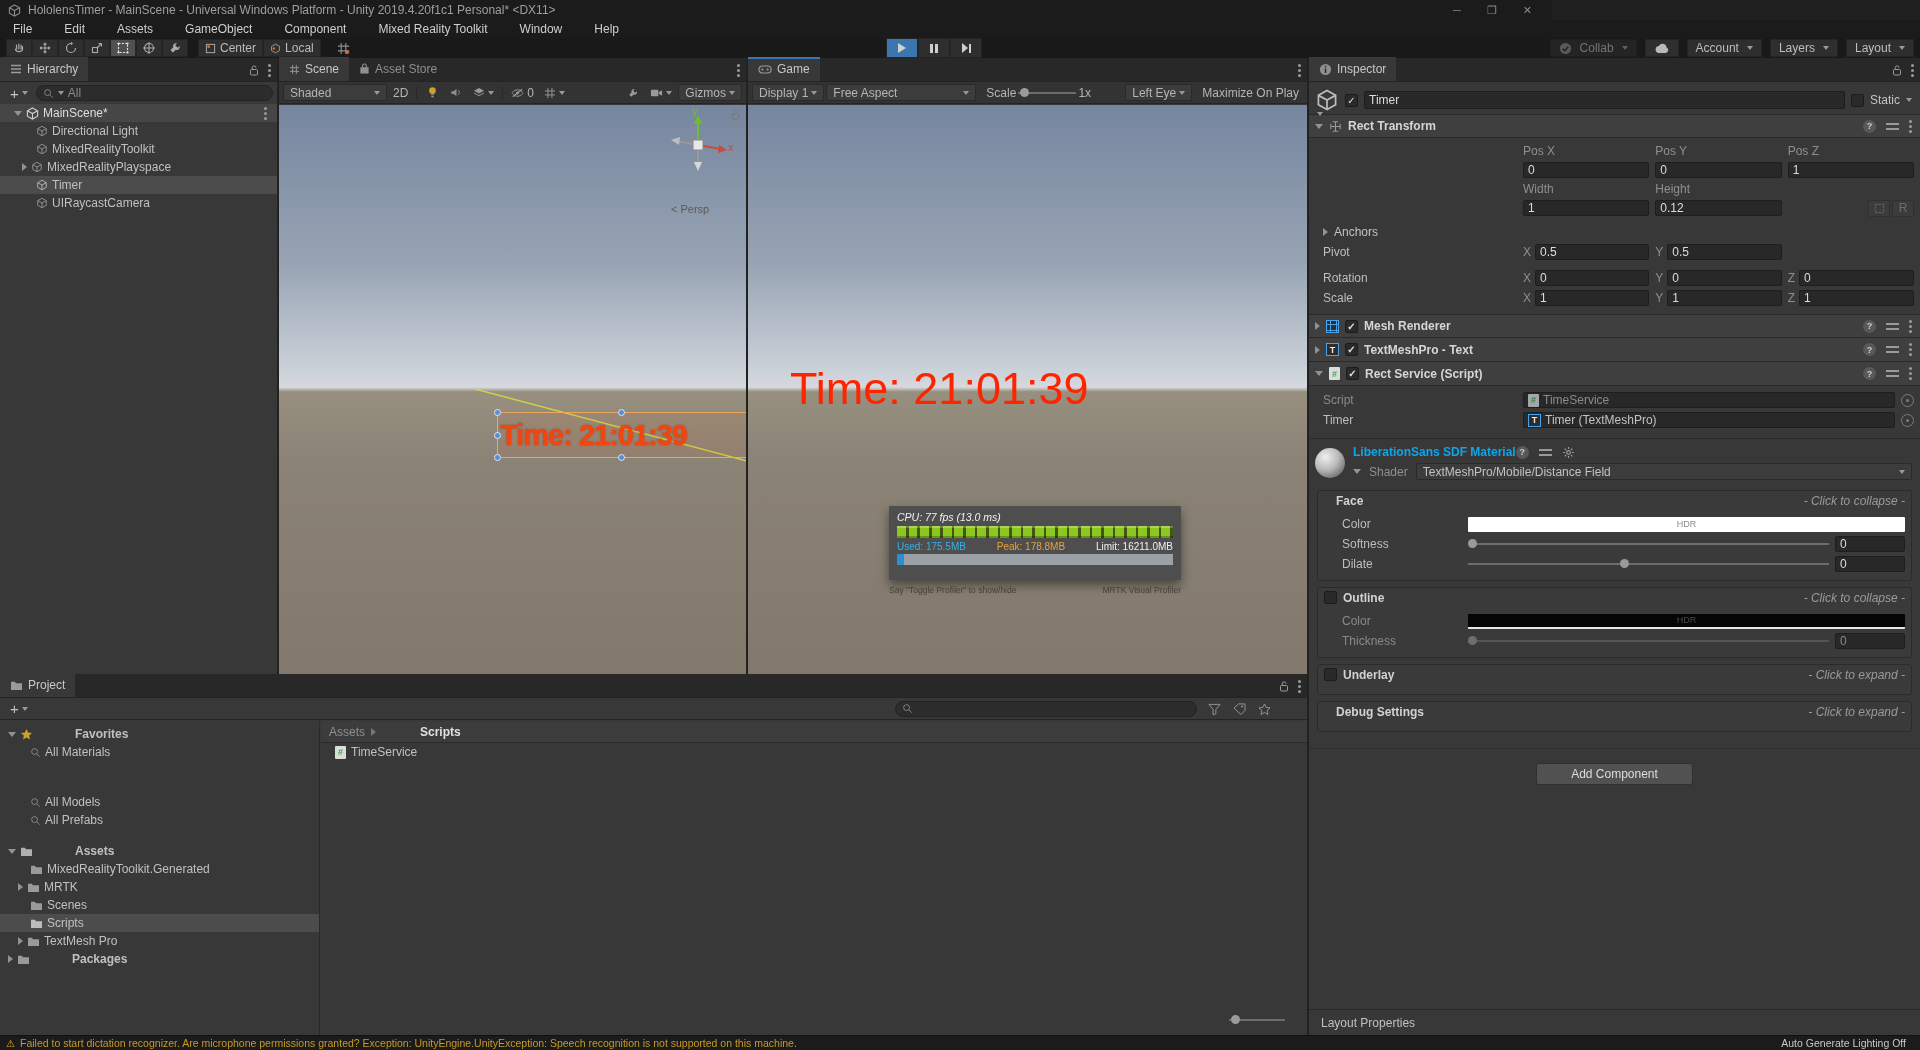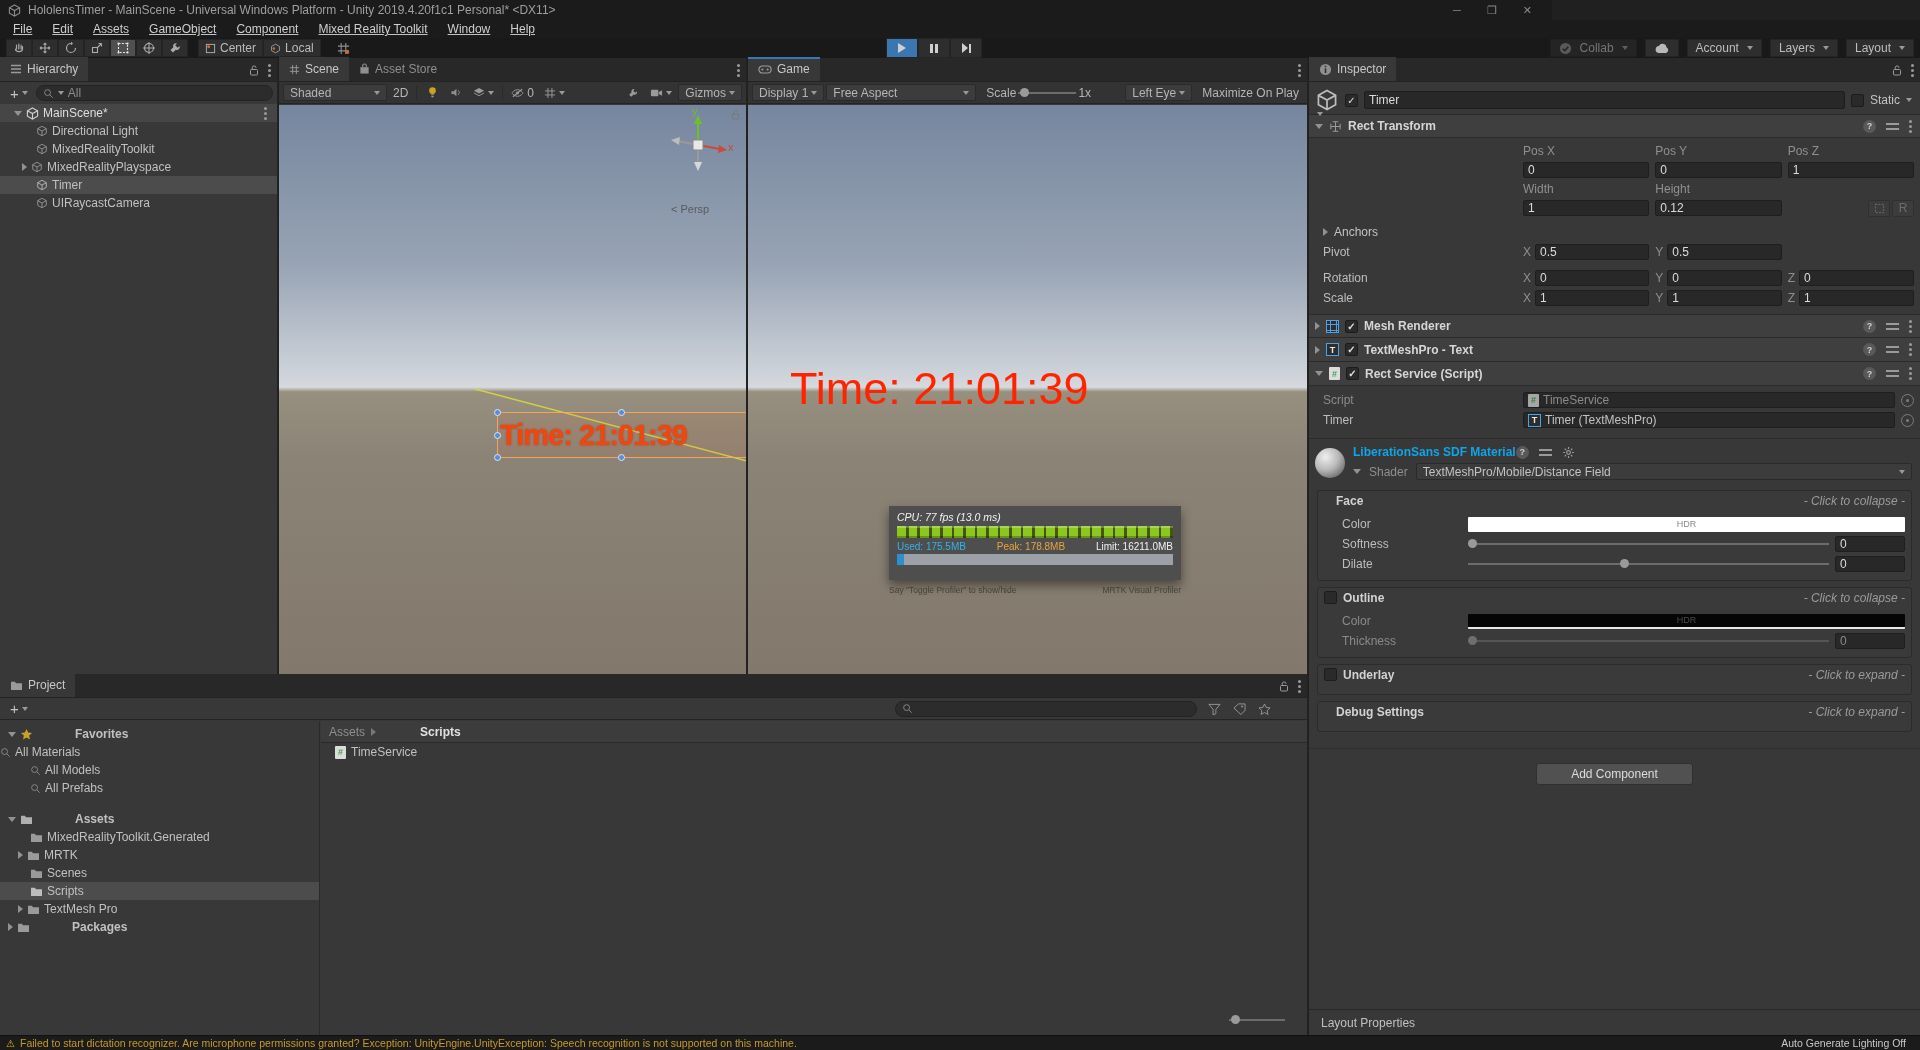--- a/index.html
+++ b/index.html
@@ -6,21 +6,21 @@
   html,body { width:1920px; height:1050px; overflow:hidden; background:#202020;
     font-family:"Liberation Sans", sans-serif; font-size:12px; color:#c2c2c2;
     -webkit-font-smoothing:antialiased; }
   .abs { position:absolute; }
 
   
   #titlebar { position:absolute; left:0; top:0; width:1552px; height:20px; background:#1b1b1b;
     display:flex; align-items:center; gap:7px; padding:0 8px; color:#9f9f9f; }
   #titlebar .win-btns { margin-left:auto; display:flex; gap:26px; color:#8a8a8a; font-size:11px; padding-right:12px;}
   #menubar { position:absolute; left:0; top:20px; width:1920px; height:18px; background:#1b1b1b;
-    display:flex; align-items:center; gap:2px; padding-left:4px;text-decoration:underline; }
+    display:flex; align-items:center; gap:14px; padding-left:4px; }
   #menubar .menu-item { padding:0 9px; color:#cfcfcf; line-height:18px; }
   #toolbar { position:absolute; left:0; top:38px; width:1920px; height:20px; background:#191919;
     display:flex; align-items:center; padding:0 6px; }
   .toolbtn { width:26px; height:18px; background:#2e2e2e; border:1px solid #242424; display:flex;
     align-items:center; justify-content:center; color:#ababab; }
   .toolbtn.active { background:#505050; color:#e8e8e8; }
   .toolgap { width:10px; }
   .pivotbtn { height:18px; background:#2e2e2e; border:1px solid #242424; color:#bbb; display:flex;
     align-items:center; gap:4px; padding:0 6px; }
   .caret { width:0; height:0; border-left:4px solid transparent; border-right:4px solid transparent;
@@ -593,28 +593,28 @@
   </div>
 
   <div class="abs" style="left:0;top:47px;width:320px;bottom:0;border-right:1px solid #2a2a2a;padding-top:4px;">
     <div class="row18" style="padding-left:8px;">
       <span class="tri-d"></span>
       <svg class="icn" width="13" height="12" viewBox="0 0 14 13">
           <path d="M7 1l1.8 3.8 4.2.5-3.1 2.9.8 4.2L7 10.3 3.3 12.4l.8-4.2L1 5.3l4.2-.5Z" fill="#c9a227"></path>
         </svg>
       <span class="bold">Favorites</span>
     </div>
-    <div class="row18" style="">
+    <div class="row18" style="padding-left:30px;">
       <svg class="icn" width="11" height="11" viewBox="0 0 12 12">
           <circle cx="5" cy="5" r="3.2" fill="none" stroke="#8b8b8b"></circle>
           <path d="M7.6 7.6 10.6 10.6" stroke="#8b8b8b"></path>
         </svg>
       <span>All Materials</span>
     </div>
-    <div class="row18" style="padding-left:30px;">
+    <div class="row18" style="padding-left:30px;margin-top:32px;">
       <svg class="icn" width="11" height="11" viewBox="0 0 12 12">
           <circle cx="5" cy="5" r="3.2" fill="none" stroke="#8b8b8b"></circle>
           <path d="M7.6 7.6 10.6 10.6" stroke="#8b8b8b"></path>
         </svg>
       <span>All Models</span>
     </div>
     <div class="row18" style="padding-left:30px;">
       <svg class="icn" width="11" height="11" viewBox="0 0 12 12">
           <circle cx="5" cy="5" r="3.2" fill="none" stroke="#8b8b8b"></circle>
           <path d="M7.6 7.6 10.6 10.6" stroke="#8b8b8b"></path>

